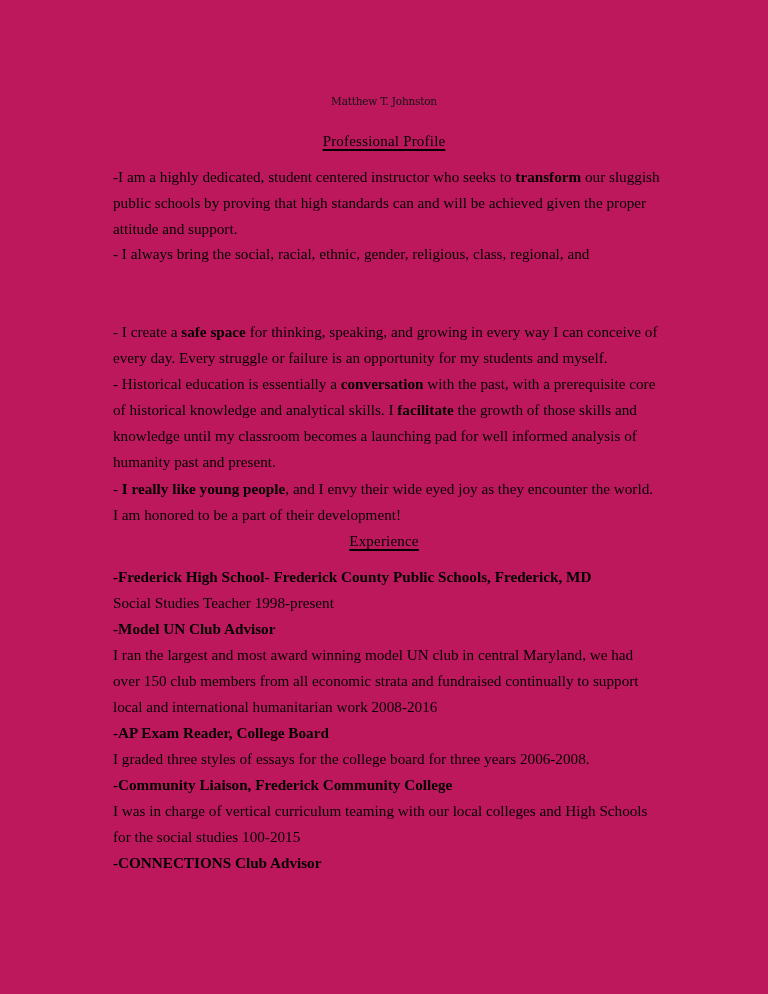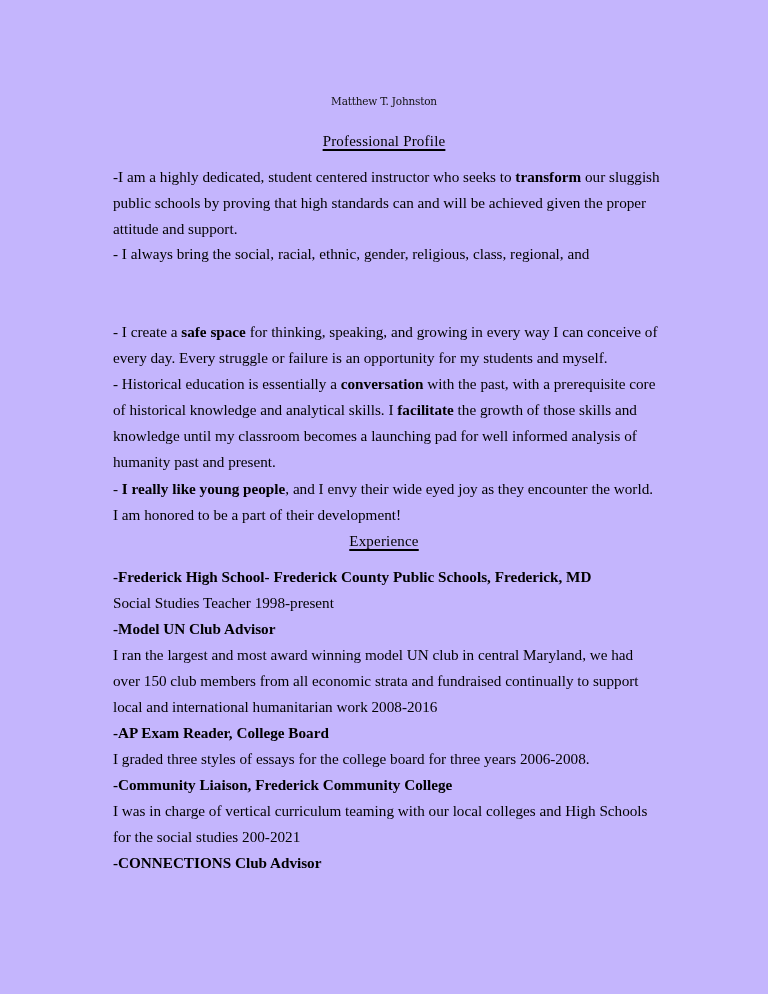--- a/index.html
+++ b/index.html
@@ -13,21 +13,21 @@
       position: relative;
       overflow: hidden;
       color: #000000;
     }
     .page {
       position: absolute;
       left: 0;
       top: 0;
       width: 768px;
       height: 994px;
-      background: #c4b5fd;
+      background: #be185d;
     }
     .author {
       position: absolute;
       left: 0;
       width: 768px;
       top: 95px;
       text-align: center;
       font-family: "DejaVu Serif", serif;
       font-size: 10.5px;
       letter-spacing: -0.2px;
@@ -95,16 +95,16 @@
   <div class="line bold-line" style="top:568px">-Frederick High School- Frederick County Public Schools, Frederick, MD</div>
   <div class="line" style="top:594px">Social Studies Teacher 1998-present</div>
   <div class="line bold-line" style="top:620px">-Model UN Club Advisor</div>
   <div class="line" style="top:646px">I ran the largest and most award winning model UN club in central Maryland, we had</div>
   <div class="line" style="top:672px">over 150 club members from all economic strata and fundraised continually to support</div>
   <div class="line" style="top:698px">local and international humanitarian work 2008-2016</div>
   <div class="line bold-line" style="top:724px">-AP Exam Reader, College Board</div>
   <div class="line" style="top:750px">I graded three styles of essays for the college board for three years 2006-2008.</div>
   <div class="line bold-line" style="top:776px">-Community Liaison, Frederick Community College</div>
   <div class="line" style="top:802px">I was in charge of vertical curriculum teaming with our local colleges and High Schools</div>
-  <div class="line" style="top:828px">for the social studies 200-2021</div>
+  <div class="line" style="top:828px">for the social studies 100-2015</div>
   <div class="line bold-line" style="top:854px">-CONNECTIONS Club Advisor</div>
 
 </div>
 
 </body></html>

